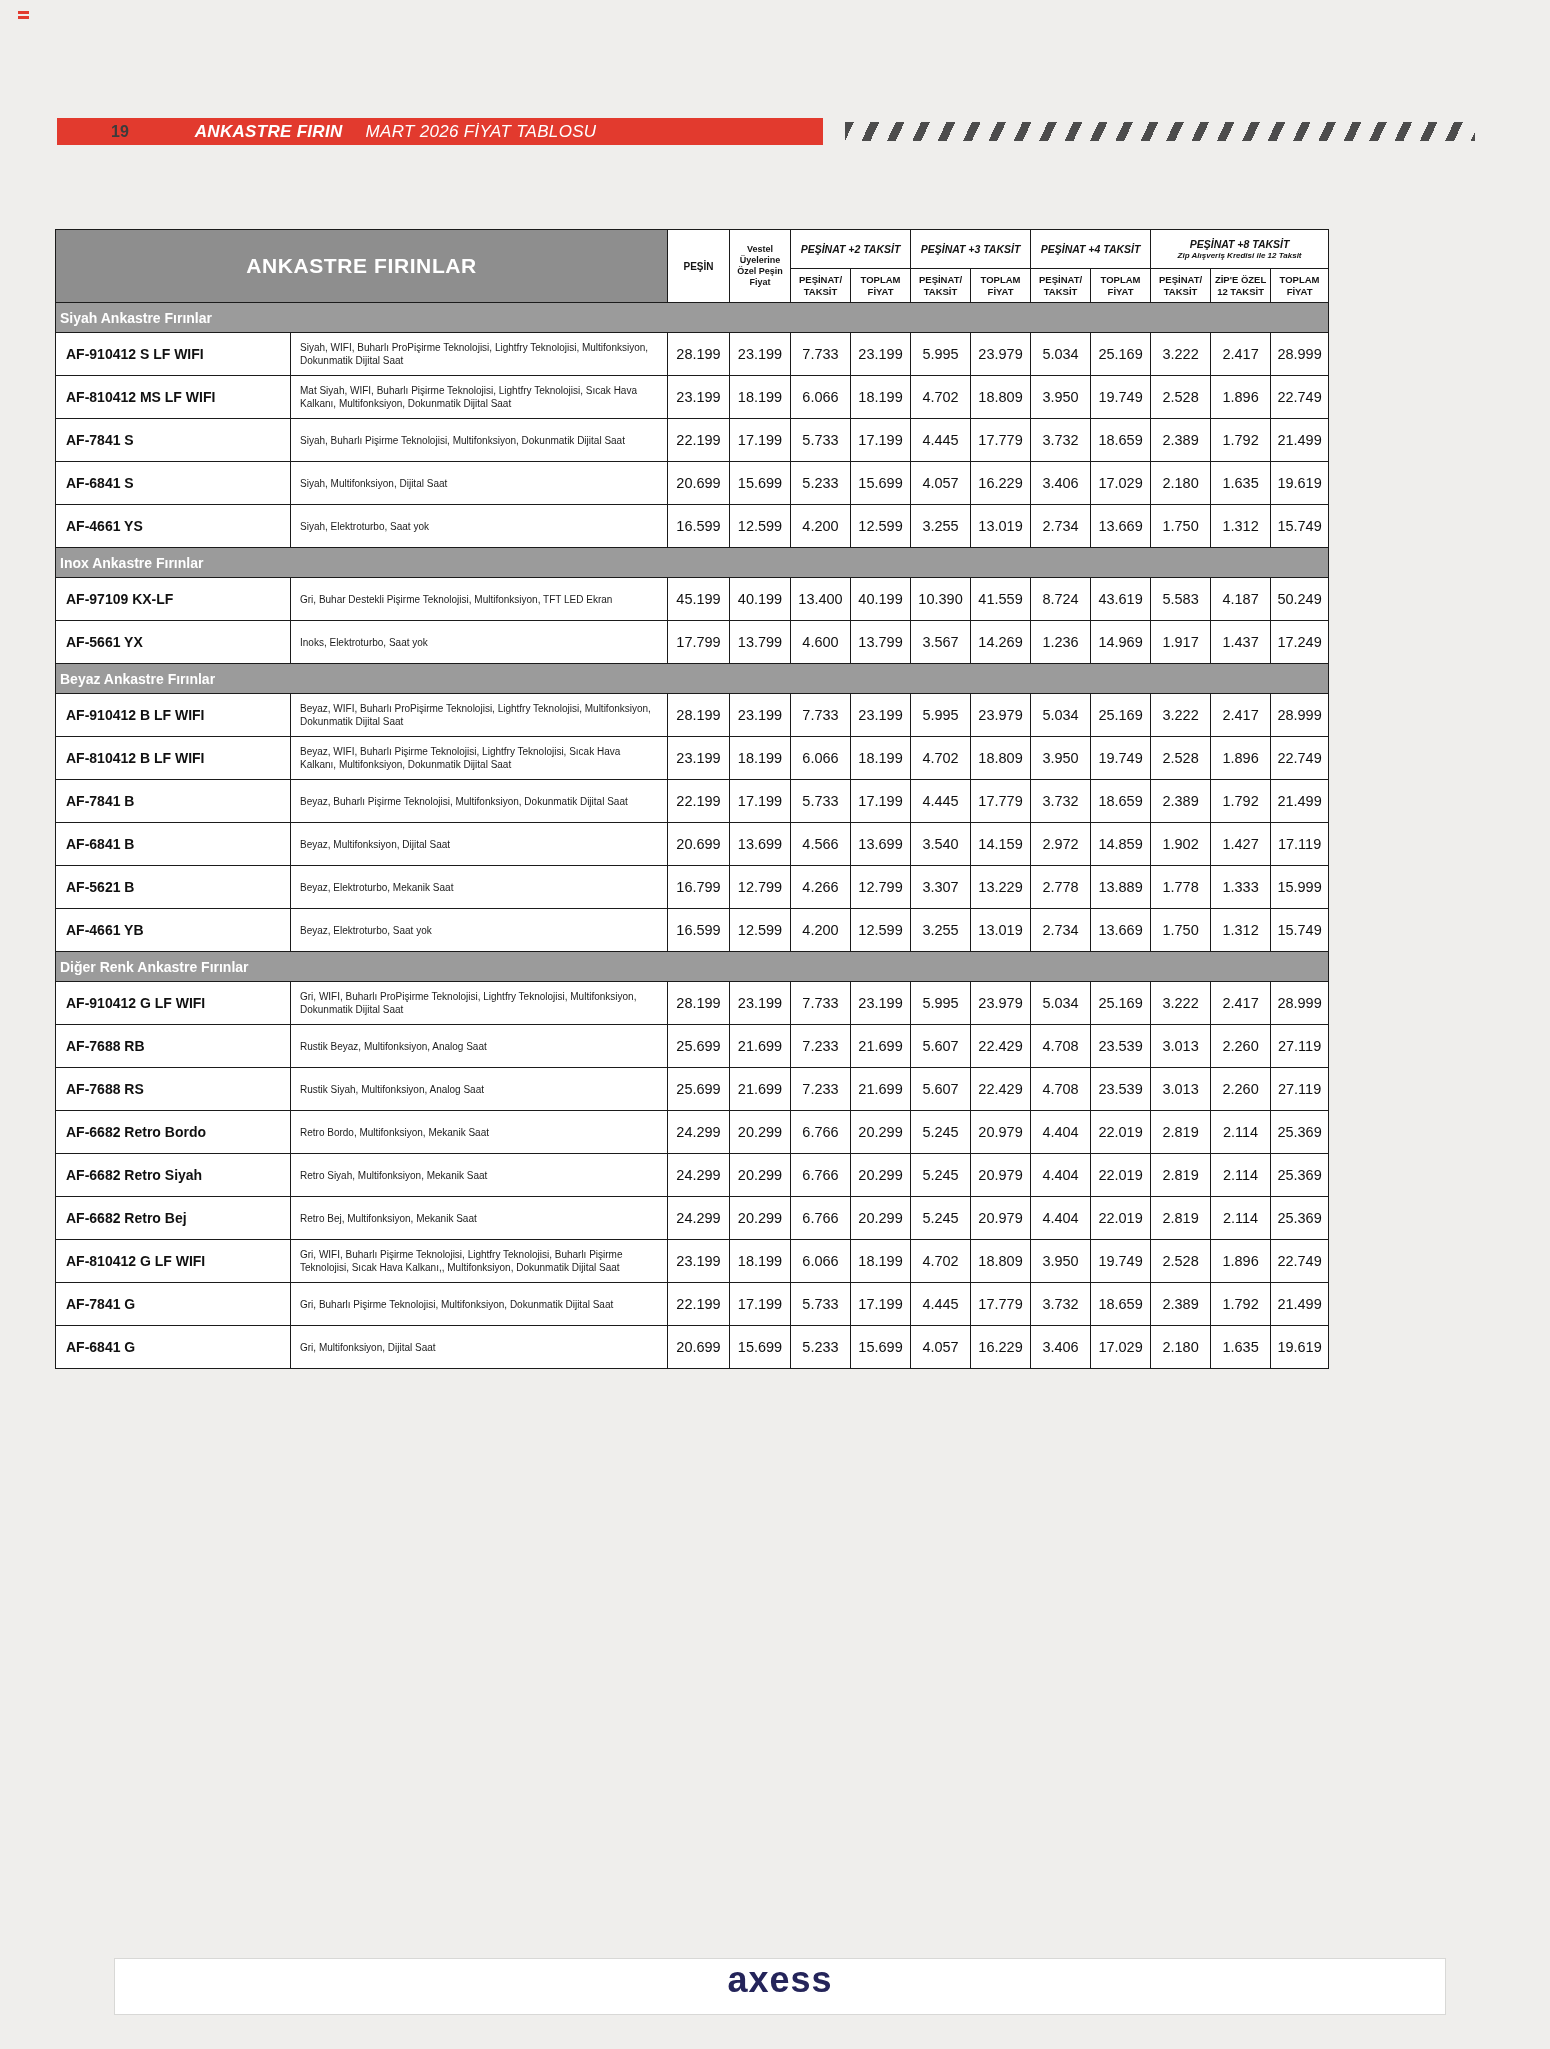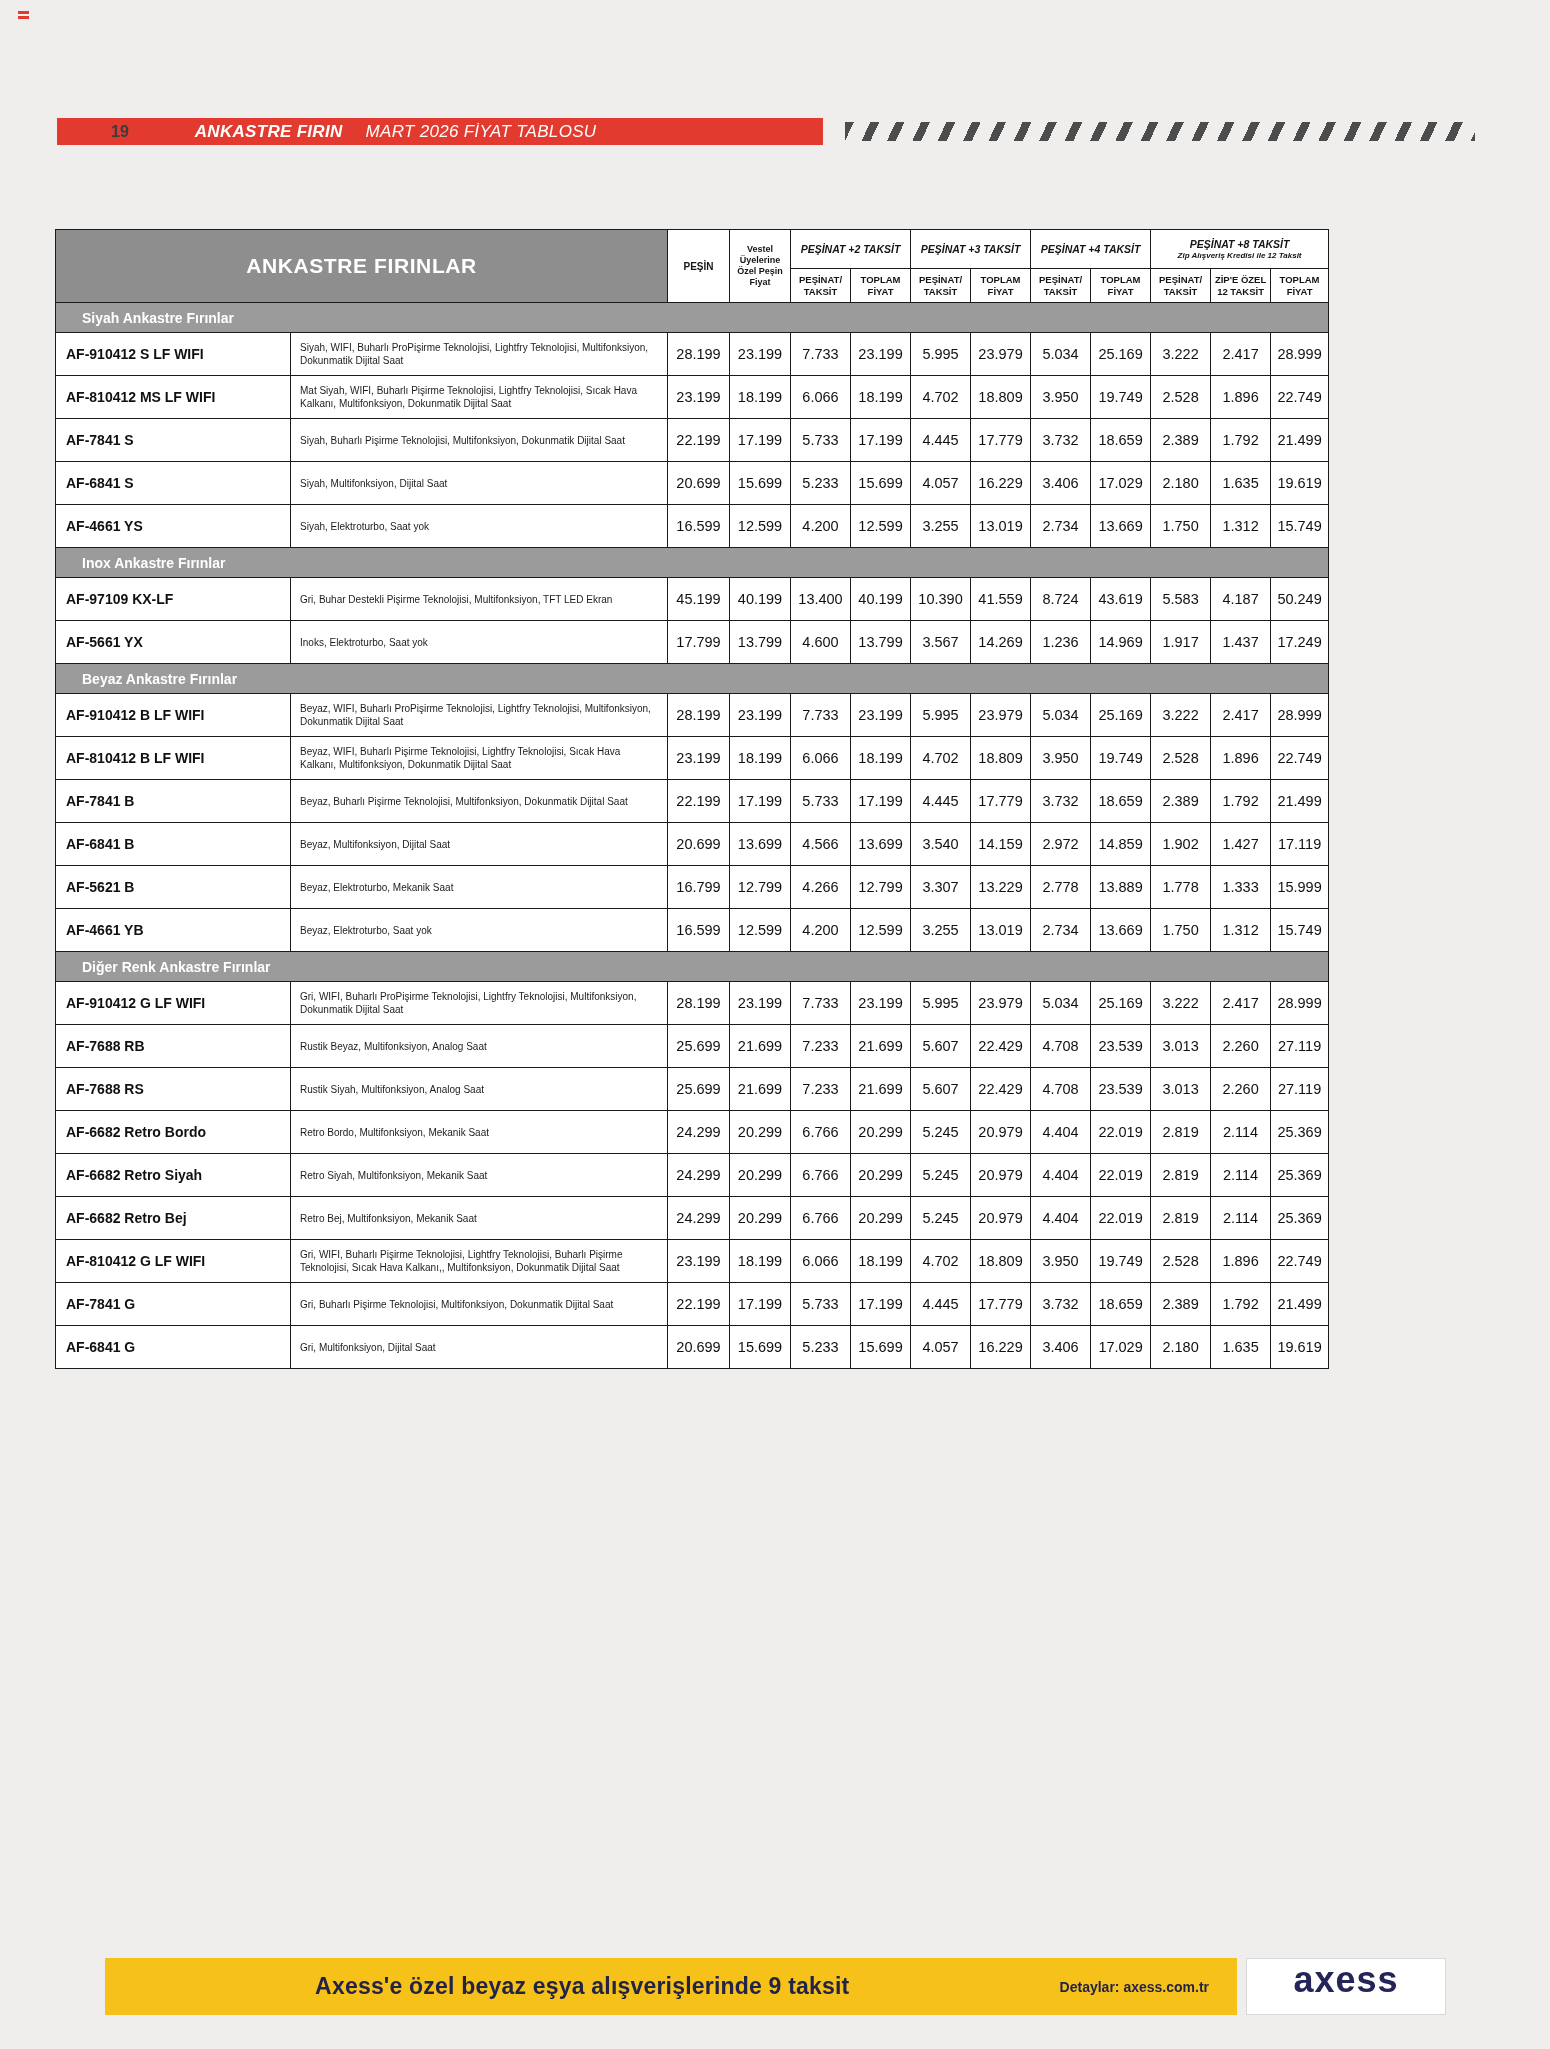--- a/index.html
+++ b/index.html
@@ -29,21 +29,21 @@
   .price-table { position:absolute; left:55px; top:229px; width:1273px; border-collapse:collapse; table-layout:fixed; }
   .price-table th, .price-table td { border:1px solid #1b1b1b; }
   .price-table thead th { background:#ffffff; color:#141414; font-weight:bold; text-align:center; vertical-align:middle; padding:2px; }
   .title-cell { background:#8e8e8e !important; color:#ffffff !important; font-size:21px; letter-spacing:.6px; }
   .th-pesin { font-size:10px; }
   .th-vestel { font-size:9px; line-height:1.25; }
   .group-h { font-size:10.5px; height:39px; line-height:1.15;font-style:italic; }
   .group-sub-label { font-size:8px; font-weight:bold; margin-top:1px; }
   .sub-h { font-size:9.5px; line-height:1.2; height:34px; }
 
-  .section-row td { background:#9b9b9b; color:#ffffff; font-weight:bold; font-size:14px; padding:5px 26px; height:30px; }
+  .section-row td { background:#9b9b9b; color:#ffffff; font-weight:bold; font-size:14px; padding:5px 4px; height:30px; }
   .data-row { height:43px;margin-left:16px; }
   .data-row td { background:#ffffff; }
   .model-cell { font-weight:bold; font-size:14px; padding:4px 8px 4px 10px; color:#101010; }
   .desc-cell { font-size:10px; line-height:1.3; padding:3px 9px; color:#1c1c1c; }
   .val-cell { text-align:center; font-size:14.5px; color:#101010; }
 
   
   .banner { position:absolute; left:105px; top:1958px; width:1341px; height:57px; display:flex; }
   .banner-yellow { background:#f6c21a; flex:0 0 1132px; display:flex; align-items:center; }
   .banner-text { flex:1; text-align:center; font-size:23px; font-weight:bold; color:#232346; letter-spacing:.2px; }
@@ -452,22 +452,18 @@
           <td class="val-cell">3.406</td>
           <td class="val-cell">17.029</td>
           <td class="val-cell">2.180</td>
           <td class="val-cell">1.635</td>
           <td class="val-cell">19.619</td>
         </tr>
       </tbody>
   </table>
 
   <div class="banner">
-    <div class="banner-yellow">
-      <div class="banner-text">Axess'e özel beyaz eşya alışverişlerinde 9 taksit</div>
-      <div class="banner-details">Detaylar: axess.com.tr</div>
-    </div>
     <div class="logo-box">
       <span class="logo-text">axess</span>
     </div>
   </div>
 
 </div>
 
 </body></html>

